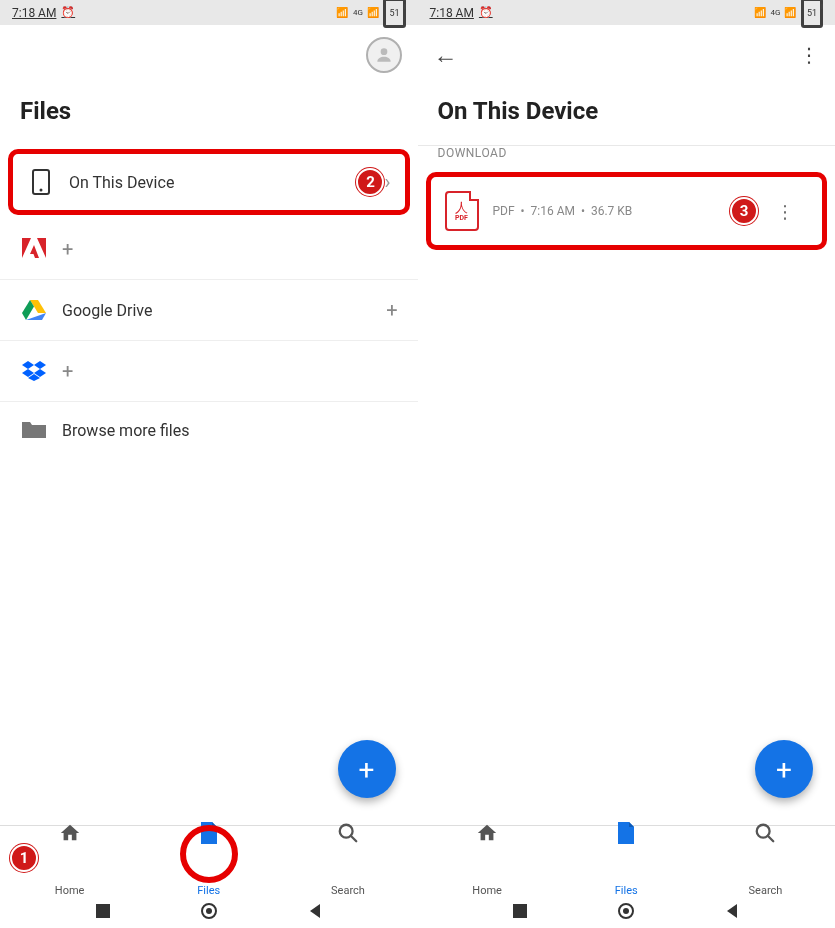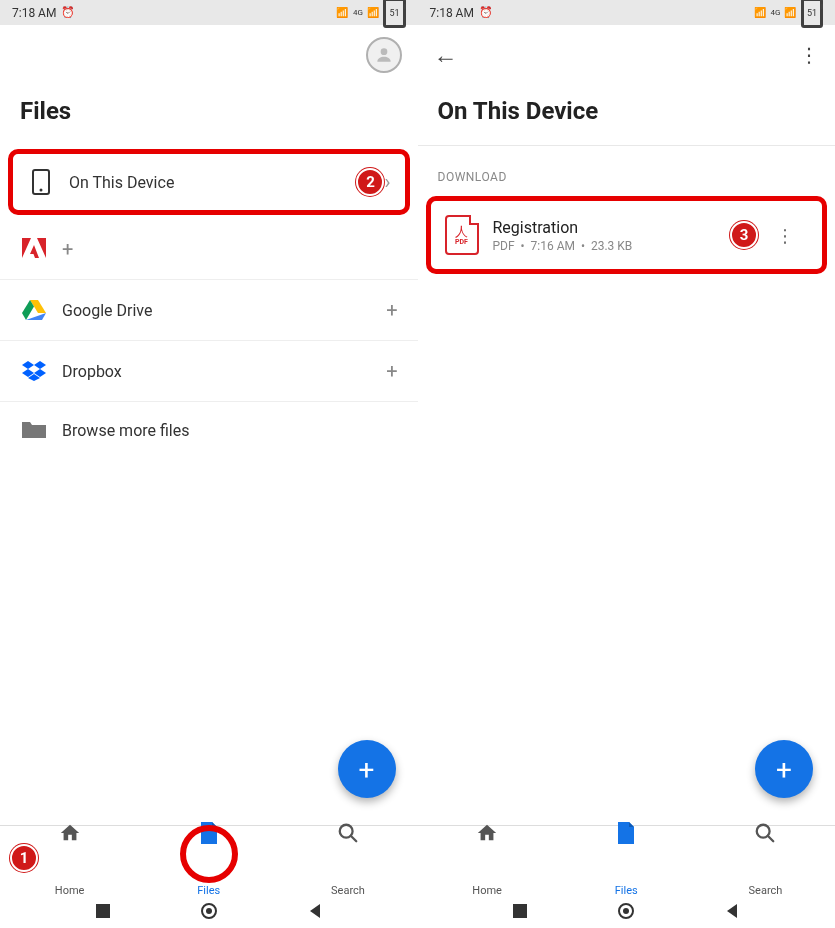--- a/index.html
+++ b/index.html
@@ -1,34 +1,34 @@
 <!DOCTYPE html>
 <html><head>
   <meta charset="utf-8">
   <style>
     * { margin: 0; padding: 0; box-sizing: border-box; }
     body { font-family: -apple-system, BlinkMacSystemFont, 'Segoe UI', Roboto, sans-serif; background: #fff; width: 835px; height: 928px; overflow: hidden; }
     .container { display: flex; width: 835px; height: 928px; }
     .panel { width: 417.5px; height: 928px; display: flex; flex-direction: column; position: relative; }
     
     .status-bar { height: 25px; background: #e8e8e8; display: flex; align-items: center; justify-content: space-between; padding: 0 12px; font-size: 12px; color: #333; }
-    .status-left { display: flex; align-items: center; gap: 5px; }
+    .status-left { display: flex; align-items: center; gap: 5px; text-decoration: underline; }
     .status-right { display: flex; align-items: center; gap: 4px; font-size: 10px; }
     .alarm-icon { font-size: 11px; }
     
     .header { height: 60px; display: flex; align-items: center; justify-content: flex-end; padding: 0 16px; position: relative; }
     .header.with-back { justify-content: space-between; }
     .avatar-circle { width: 36px; height: 36px; border-radius: 50%; border: 2px solid #b0b0b0; display: flex; align-items: center; justify-content: center; background: #f0f0f0; }
     .avatar-inner { width: 20px; height: 20px; }
     .back-arrow { font-size: 24px; color: #444; cursor: pointer; }
     .more-vert { font-size: 20px; color: #444; cursor: pointer; }
     
     .page-title { font-size: 24px; font-weight: 700; padding: 12px 20px 20px; color: #222; }
     
-    .section-label { font-size: 12px; color: #888; letter-spacing: 0.5px; padding: 24px 20px 6px; text-transform: uppercase; border-top: 1px solid #e8e8e8; }
+    .section-label { font-size: 12px; color: #888; letter-spacing: 0.5px; padding: 0 20px 6px; text-transform: uppercase; border-top: 1px solid #e8e8e8; }
     
     .list { display: flex; flex-direction: column; }
     .list-item { display: flex; align-items: center; padding: 18px 20px; border-bottom: 1px solid #eee; cursor: pointer; position: relative; }
     .list-item.highlighted { border: 5px solid #e60000; border-radius: 10px; margin: 4px 8px; padding: 14px 14px; }
     .list-icon { width: 28px; display: flex; align-items: center; justify-content: center; margin-right: 14px; }
     .list-label { font-size: 16px; color: #333; flex: 1; }
     .list-action { font-size: 20px; color: #888; }
     
     .annotation-badge { width: 28px; height: 28px; border-radius: 50%; background: #d01919; color: #fff; border: 2px solid #fff; display: flex; align-items: center; justify-content: center; font-size: 15px; font-weight: 700; margin-left: 12px; box-shadow: 0 0 0 1px #d01919; }
     
@@ -124,21 +124,20 @@
         <span class="list-label">Google Drive</span>
         <span class="list-action">+</span>
       </div>
 
       <div class="list-item">
         <span class="list-icon">
           <svg width="24" height="20" viewBox="0 0 24 20">
               <path d="M6 0 L12 4 L6 8 L0 4 Z M18 0 L24 4 L18 8 L12 4 Z M6 8 L12 12 L6 16 L0 12 Z M18 8 L24 12 L18 16 L12 12 Z M6 17 L12 13 L18 17 L12 20 Z" fill="#0061ff"></path>
             </svg>
         </span>
-        <span class="list-label">Dropbox</span>
         <span class="list-action">+</span>
       </div>
 
       <div class="list-item" style="border-bottom:none;">
         <span class="list-icon">
           <svg width="24" height="20" viewBox="0 0 24 20">
               <path d="M0 2 L8 2 L10 5 L24 5 L24 18 L0 18 Z" fill="#777"></path>
             </svg>
         </span>
         <span class="list-label">Browse more files</span>
@@ -217,23 +216,22 @@
 
     <div class="section-label">DOWNLOAD</div>
 
     <div class="file-item" style="position:relative;">
       <div class="file-icon-box">
         <div class="corner"></div>
         <span class="pdf-sym">人</span>
         <span class="pdf-txt">PDF</span>
       </div>
       <div class="file-info">
-        <span class="file-name">Registration</span>
         <span class="file-meta">
-          <span>PDF</span> &nbsp;•&nbsp; <span>7:16 AM</span> &nbsp;•&nbsp; <span>23.3 KB</span>
+          <span>PDF</span> &nbsp;•&nbsp; <span>7:16 AM</span> &nbsp;•&nbsp; <span>36.7 KB</span>
         </span>
       </div>
       <span class="file-badge">3</span>
       <span class="file-more">⋮</span>
     </div>
 
     <div class="fab">+</div>
 
     <div class="bottom-nav">
       <div class="nav-item">

